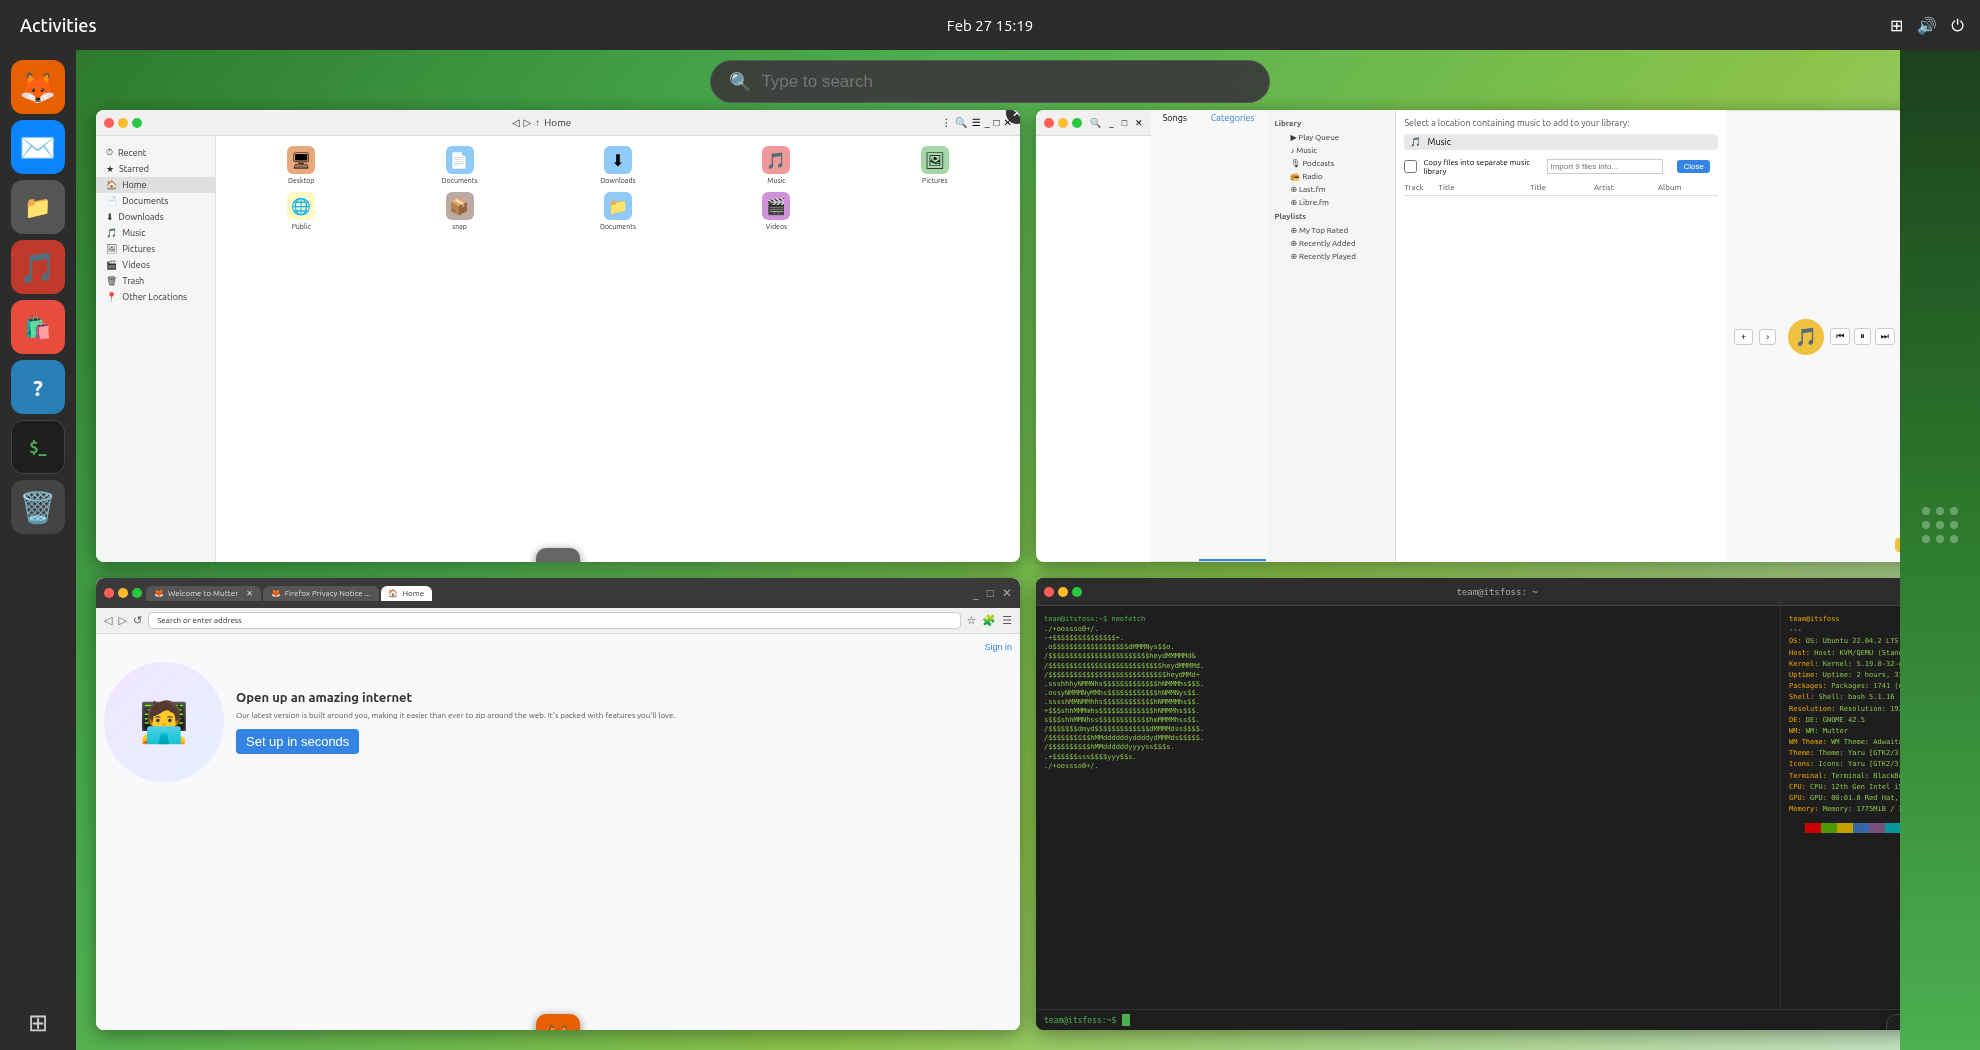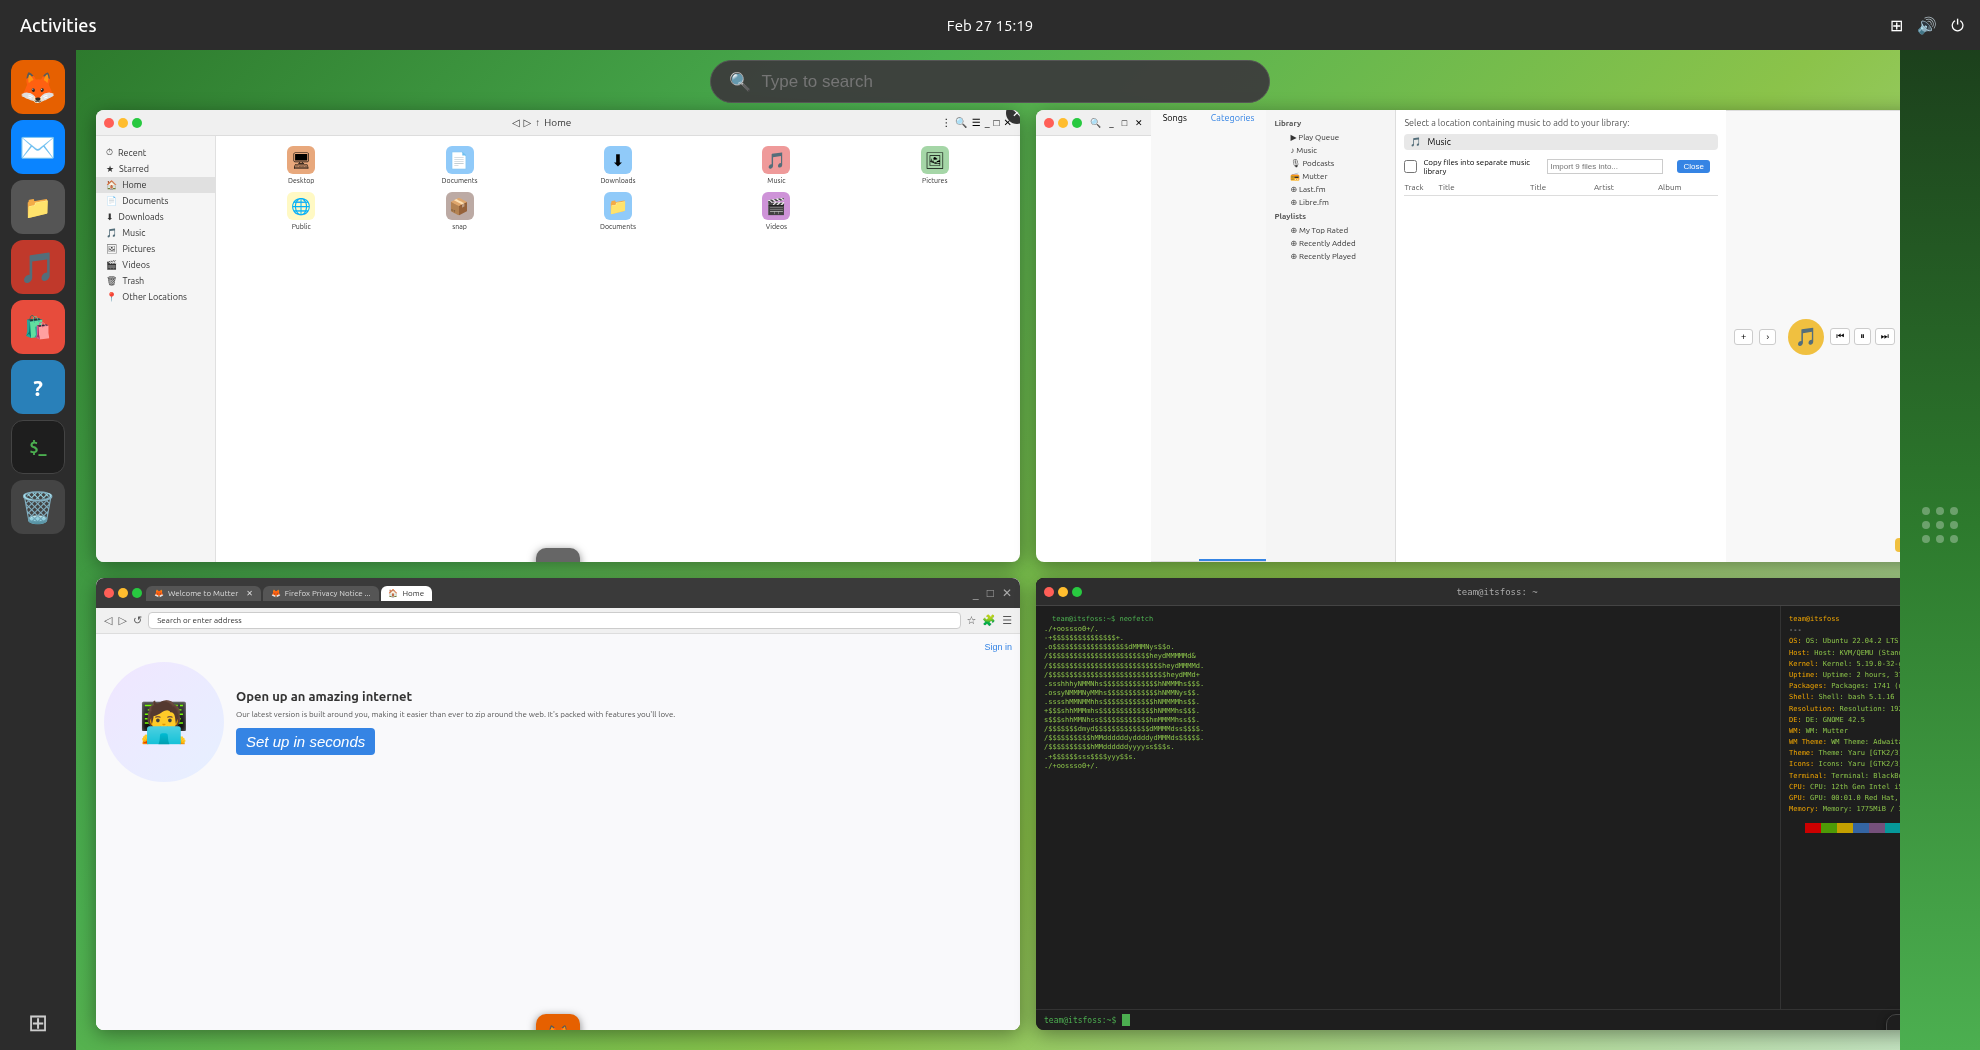--- a/index.html
+++ b/index.html
@@ -433,24 +433,23 @@
       padding: 0 12px;
     }
     .fx-headline { font-size: 13px; font-weight: bold; color: #333; margin-bottom: 6px; }
     .fx-sub { font-size: 8px; color: #555; line-height: 1.4; }
     .fx-cta {
       background: #3584e4;
       color: #fff;
       border: none;
       border-radius: 4px;
       padding: 5px 10px;
-      font-size: 15px;
+      font-size: 13px;
       margin-top: 8px;
       cursor: pointer;
-      font-style: italic;
     }
 
     
     .terminal-win {
       display: flex;
       flex-direction: column;
       height: 100%;
       background: #1e1e1e;
       font-size: 8px;
       font-family: monospace;
@@ -485,21 +484,21 @@
       color: #ccc;
       overflow: hidden;
     }
     .term-right {
       width: 180px;
       padding: 8px;
       color: #8bc34a;
       border-left: 1px solid #333;
     }
     .term-prompt { color: #4caf50; }
-    .term-line { line-height: 1.6; font-size: 7px; margin-left: 8px; }
+    .term-line { line-height: 1.6; font-size: 7px; }
     .term-ascii { color: #8bc34a; font-size: 7px; line-height: 1.3; }
     .term-info { font-size: 7px; color: #ccc; line-height: 1.6; }
     .term-key { color: #f0a500; }
     .term-val { color: #8bc34a; }
     .color-bar {
       display: flex;
       margin-top: 8px;
     }
     .color-swatch {
       width: 16px;
@@ -692,21 +691,21 @@
         <div class="mp-tabs">
           <div class="mp-tab">Songs</div>
           <div class="mp-tab active">Categories</div>
         </div>
         <div class="mp-body">
           <div class="mp-left">
             <div class="mp-section-title">Library</div>
             <div class="mp-sidebar-item">▶ Play Queue</div>
             <div class="mp-sidebar-item">♪ Music</div>
             <div class="mp-sidebar-item">🎙 Podcasts</div>
-            <div class="mp-sidebar-item">📻 Mutter</div>
+            <div class="mp-sidebar-item">📻 Radio</div>
             <div class="mp-sidebar-item">⊕ Last.fm</div>
             <div class="mp-sidebar-item">⊕ Libre.fm</div>
             <div class="mp-section-title">Playlists</div>
             <div class="mp-sidebar-item">⊕ My Top Rated</div>
             <div class="mp-sidebar-item">⊕ Recently Added</div>
             <div class="mp-sidebar-item">⊕ Recently Played</div>
           </div>
           <div class="mp-right">
             <div style="font-size:9px;color:#555;margin-bottom:6px;">Select a location containing music to add to your library:</div>
             <div class="mp-location-bar">

